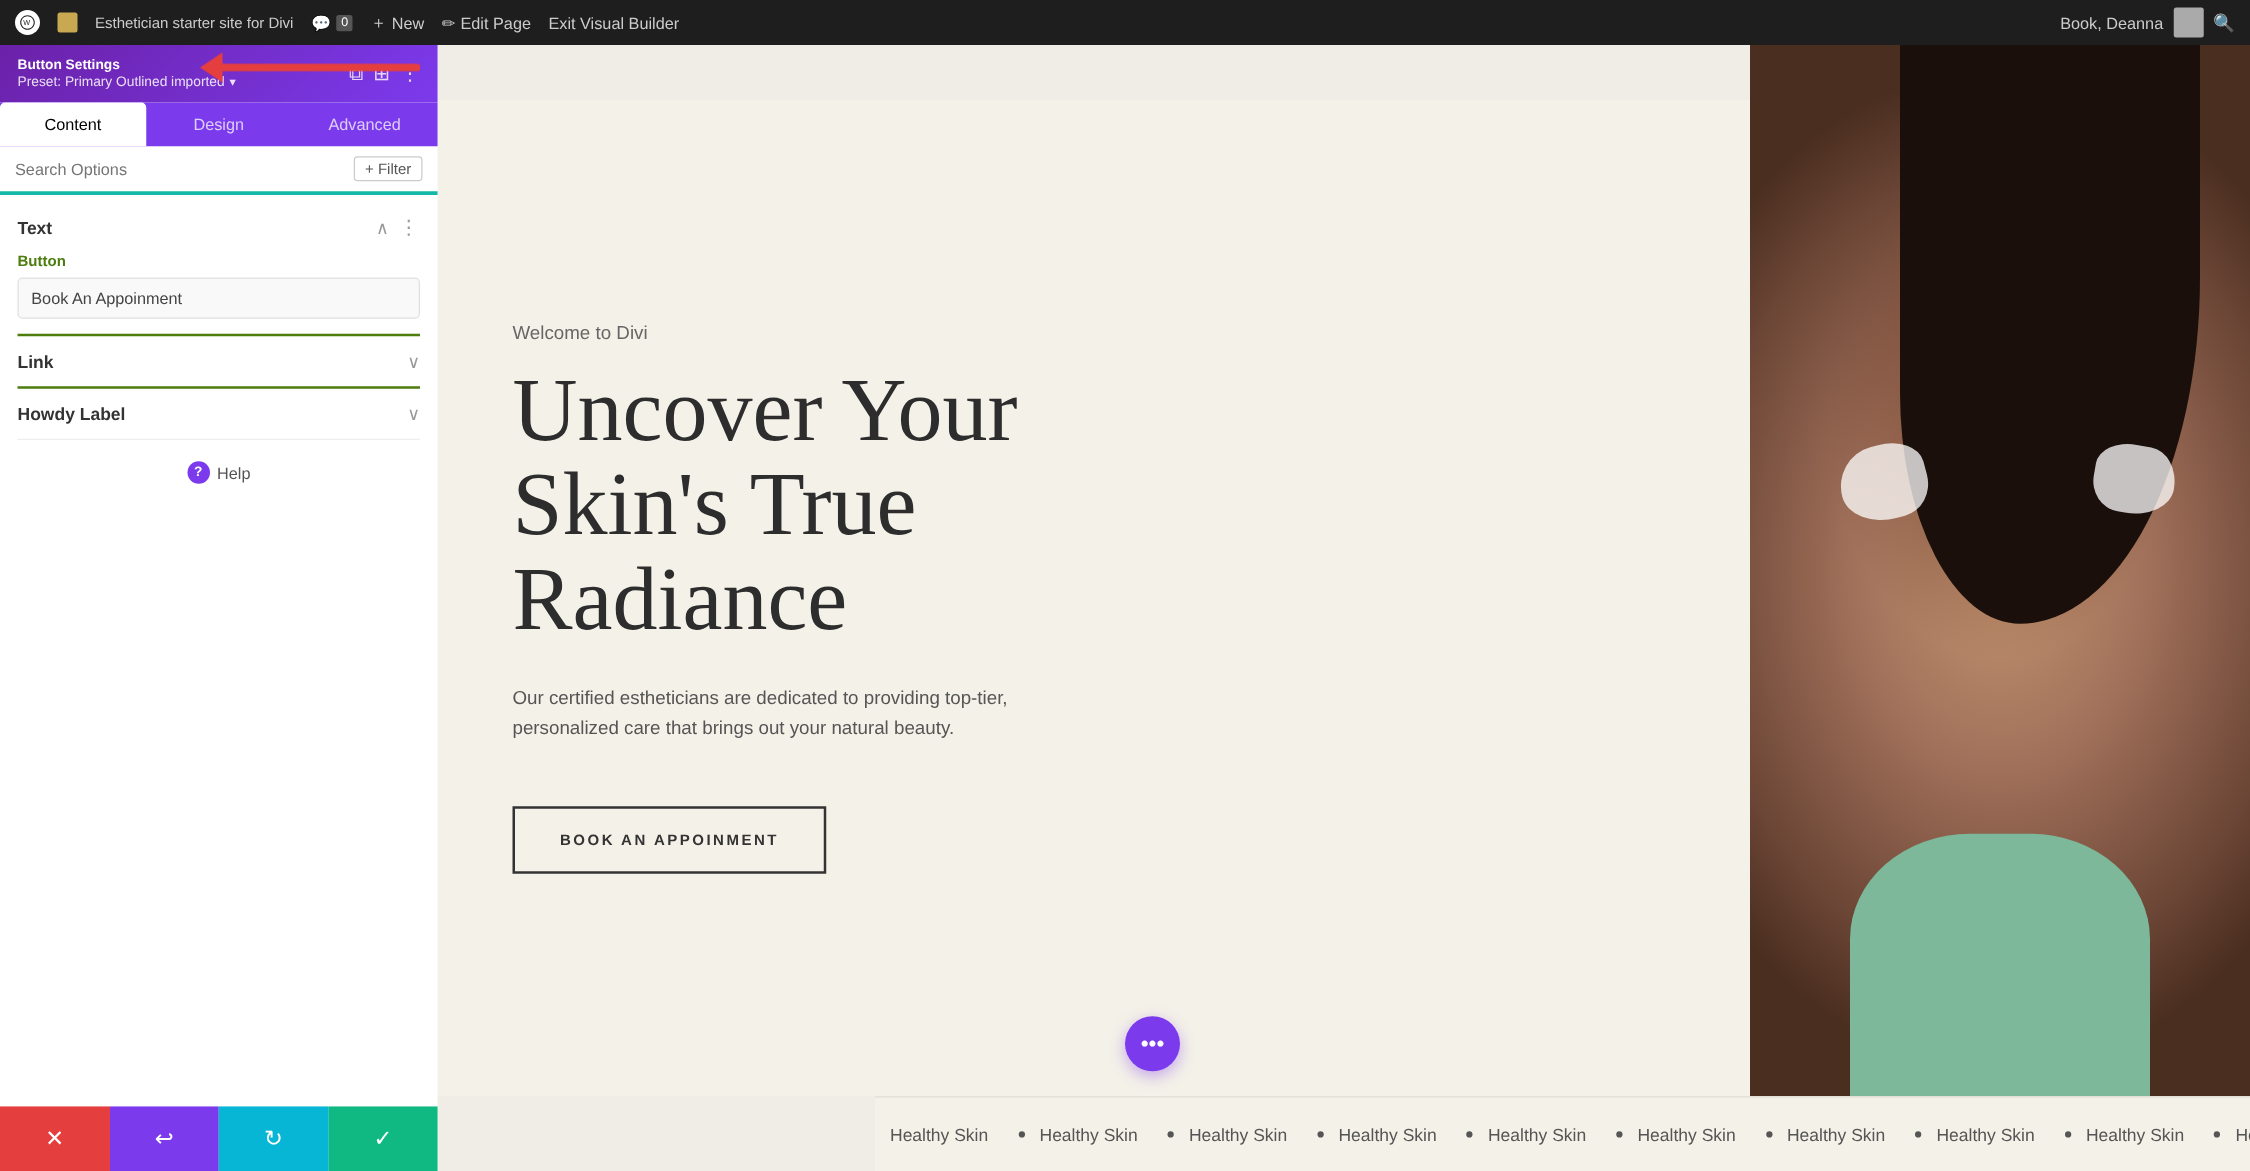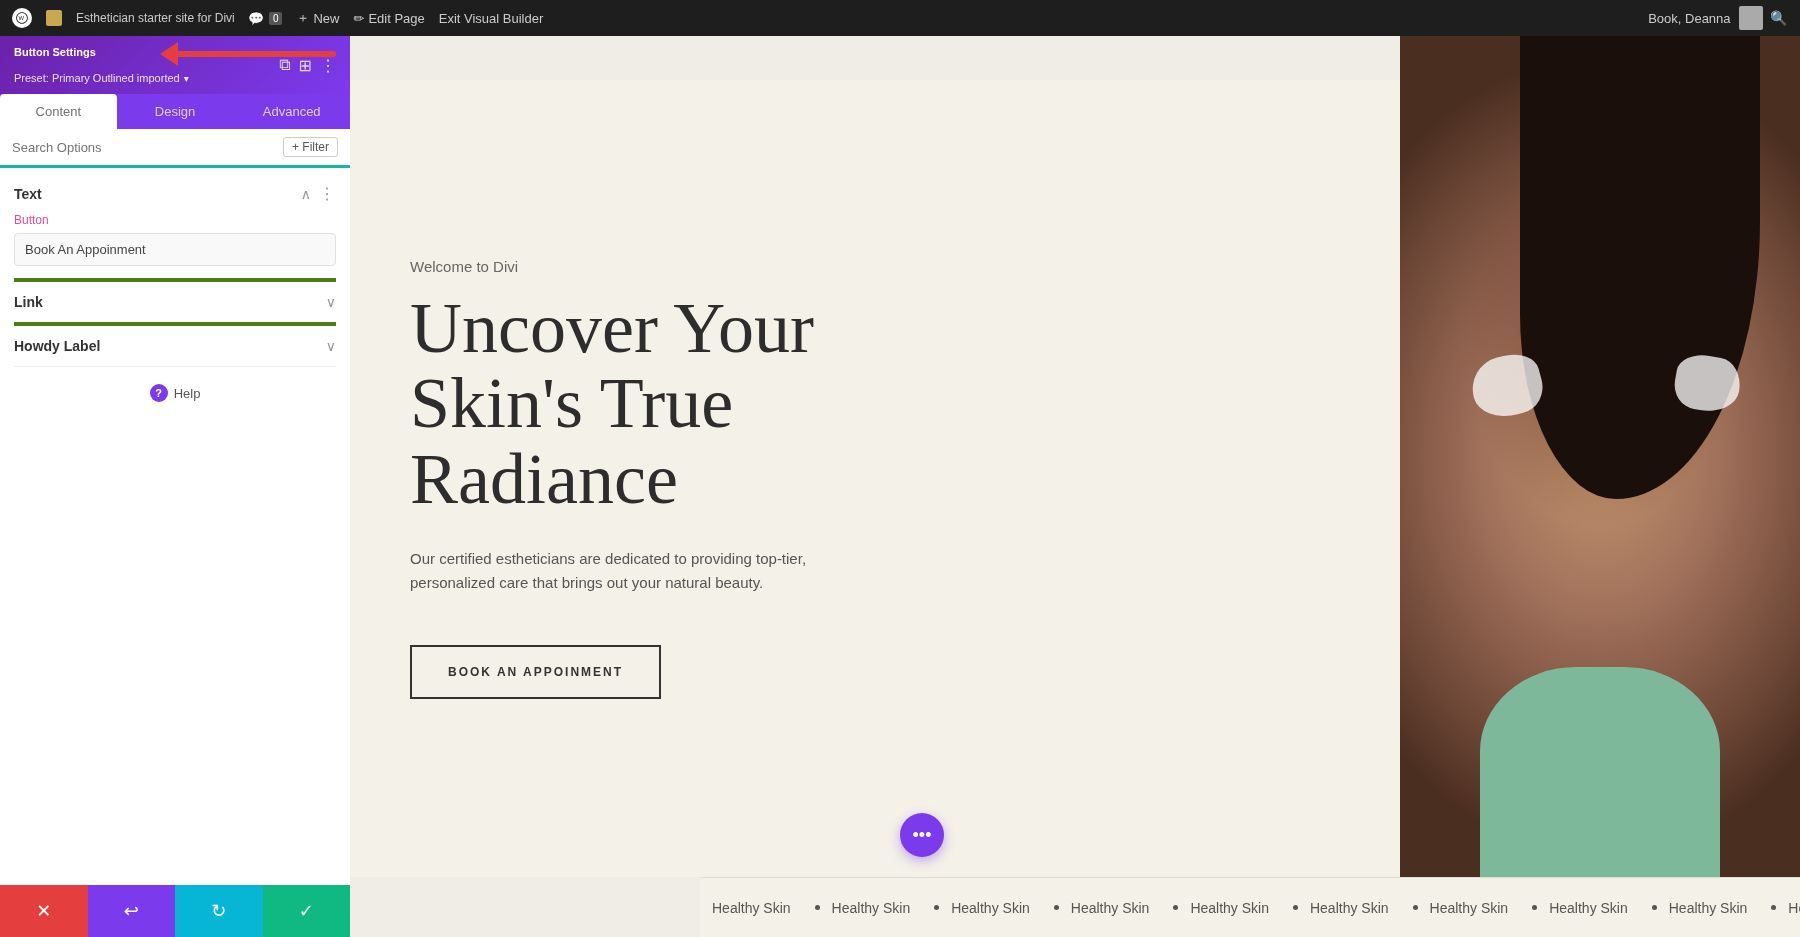--- a/index.html
+++ b/index.html
@@ -42,21 +42,21 @@
 
     .sidebar-header {
       background: linear-gradient(135deg, #6b21a8, #7c3aed);
       color: #fff;
       padding: 10px 14px;
       display: flex;
       align-items: center;
       justify-content: space-between;
     }
     .sidebar-header-title { font-size: 11px; font-weight: 600; }
-    .sidebar-header-sub { font-size: 11px; color: rgba(255,255,255,0.85); margin-top: 14px; display: flex; align-items: center; gap: 4px; }
+    .sidebar-header-sub { font-size: 11px; color: rgba(255,255,255,0.85); margin-top: 2px; display: flex; align-items: center; gap: 4px; }
     .sidebar-header-sub .arrow-down { font-size: 10px; }
     .sidebar-header-icons { display: flex; gap: 8px; align-items: center; }
     .sidebar-header-icons span { cursor: pointer; color: rgba(255,255,255,0.8); font-size: 16px; }
 
     
     .red-arrow-container {
       position: absolute;
       top: 42px;
       left: 160px;
       z-index: 950;
@@ -90,21 +90,21 @@
       flex: 1;
       text-align: center;
       padding: 10px 0;
       font-size: 13px;
       cursor: pointer;
       color: rgba(255,255,255,0.75);
       font-weight: 500;
     }
     .sidebar-tab.active {
       background: #fff;
-      color: #737373;
+      color: #000000;
       border-radius: 4px 4px 0 0;
     }
 
     
     .sidebar-search {
       display: flex;
       align-items: center;
       border-bottom: 3px solid #14b8a6;
       padding: 8px 12px;
       gap: 8px;
@@ -179,38 +179,38 @@
       align-items: center;
       justify-content: center;
       color: #fff;
       font-size: 11px;
       font-weight: bold;
     }
 
     
     .field-label {
       font-size: 12px;
-      color: #ec4899;
+      color: #4d7c0f;
       margin-bottom: 6px;
-      font-weight: 400;
+      font-weight: 700;
     }
     .field-input {
       width: 100%;
       border: 1px solid #e0e0e0;
       border-radius: 4px;
       padding: 8px 10px;
       font-size: 13px;
       color: #444;
       background: #f9f9f9;
       outline: none;
     }
 
     
     .collapsible-section {
-      border-top: 4px solid #4d7c0f;
+      border-top: 2px solid #4d7c0f;
       padding: 12px 0;
     }
     .collapsible-header {
       display: flex;
       align-items: center;
       justify-content: space-between;
       cursor: pointer;
     }
     .collapsible-title {
       font-size: 14px;

